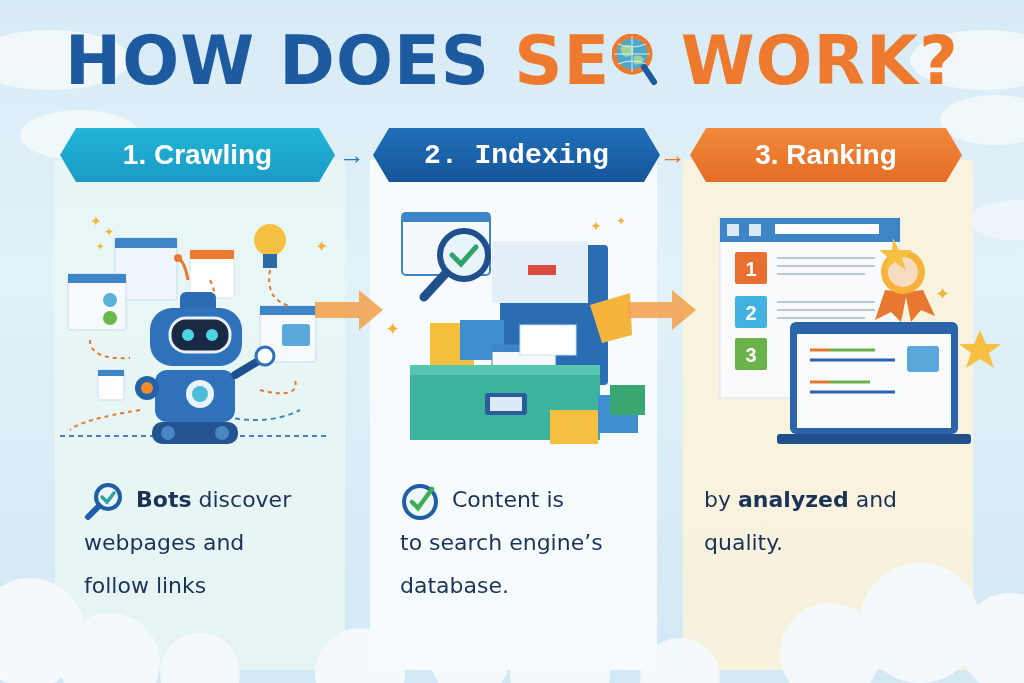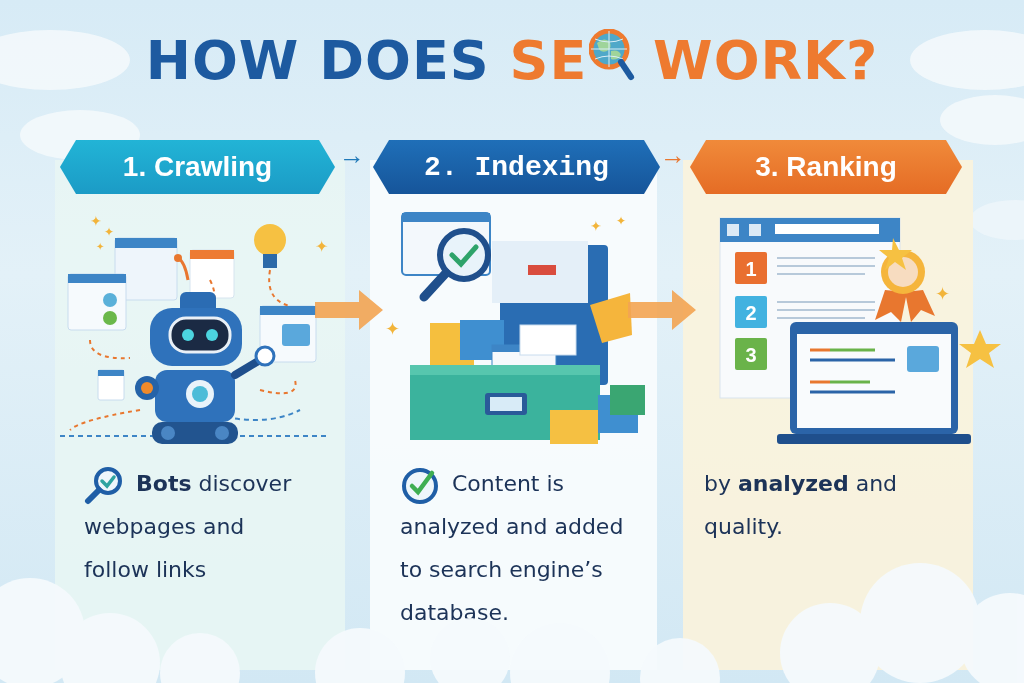--- a/index.html
+++ b/index.html
@@ -5,49 +5,49 @@
   * { box-sizing: border-box; margin: 0; padding: 0; }
   html, body { width: 1024px; height: 683px; overflow: hidden; }
   body {
     position: relative;
     font-family: "Liberation Sans", sans-serif;
     background: linear-gradient(180deg, #d7ebf6 0%, #e3f1f8 40%, #d2e8f4 100%);
   }
   .bg-cloud { position: absolute; background: #f4f9fc; border-radius: 50%; opacity: .85; }
   .title {
     position: absolute; top: 26px; left: 0; width: 1024px; text-align: center;
-    font-family: "DejaVu Sans", sans-serif; font-weight: 900; font-size: 54px;
+    font-family: "DejaVu Sans", sans-serif; font-weight: 900; font-size: 67px;
     letter-spacing: 1px; line-height: 70px;
   }
   .title .blue { color: #1d5aa0; }
   .title .orange { color: #ee7a2f; }
   .title .globe {
     display: inline-block; position: relative; width: 42px; height: 42px; vertical-align: -2px;
     margin: 0 2px;
   }
   .panel { position: absolute; top: 160px; height: 510px; }
   .panel-1 { left: 55px; width: 290px; background: rgba(232,246,244,.88); }
   .panel-2 { left: 370px; width: 287px; background: rgba(248,252,253,.92); }
   .panel-3 { left: 683px; width: 290px; background: rgba(251,243,220,.9); }
   .step {
-    position: absolute; top: 140px; height: 54px; color: #fff;
+    position: absolute; top: 128px; height: 54px; color: #fff;
     font-family: "Liberation Sans", sans-serif; font-weight: 700; font-size: 28px;
     display: flex; align-items: center; justify-content: center;
     clip-path: polygon(16px 0, calc(100% - 16px) 0, 100% 50%, calc(100% - 16px) 100%, 16px 100%, 0 50%);
     border-radius: 6px;
   }
   .step-1 { left: 60px; width: 275px; background: linear-gradient(180deg,#22b4d6,#1b9bc6); }
   .step-2 { left: 373px; width: 287px; background: linear-gradient(180deg,#1f6fb8,#16559a); font-family: Liberation Mono, monospace; }
   .step-3 { left: 690px; width: 272px; background: linear-gradient(180deg,#f08a3a,#e56c25); }
   .arrow-small { position: absolute; top: 145px; font-size: 26px; line-height: 20px; font-weight: 700; }
   .arrow-1 { left: 339px; color: #1f79b8; }
   .arrow-2 { left: 660px; color: #e8772f; }
   .illus { position: absolute; }
   .desc {
-    position: absolute; top: 462px; font-size: 22px; line-height: 43px; color: #1c3358;
+    position: absolute; top: 478px; font-size: 22px; line-height: 43px; color: #1c3358;
     font-family: "DejaVu Sans", sans-serif;
   }
   .desc b { font-weight: 700; }
   .desc-1 { left: 84px; width: 260px; }
   .desc-2 { left: 400px; width: 250px; }
   .desc-3 { left: 704px; width: 260px; }
   .desc .ico { display: inline-block; width: 40px; height: 40px; vertical-align: middle; margin-right: 12px; }
   .flow-arrow { position: absolute; }
   .bottom-clouds { position: absolute; left: 0; bottom: 0; width: 1024px; height: 120px; }
 </style>
@@ -242,21 +242,20 @@
 
 <div class="desc desc-2">
   <div>
     <span class="ico">
       <svg width="40" height="40" viewBox="0 0 40 40">
           <circle cx="20" cy="21" r="16" fill="#eef6fb" stroke="#1f5ea6" stroke-width="4"></circle>
           <path d="M12 21 L18 27 L32 8" stroke="#3fae52" stroke-width="4.5" fill="none" stroke-linecap="round"></path>
         </svg>
     </span><span>Content is</span>
   </div>
-  <div>analyzed and added</div>
   <div>to search engine’s</div>
   <div>database.</div>
 </div>
 
 <div class="desc desc-3">
   <div><span>by </span><b>analyzed</b><span> and</span></div>
   <div>quality.</div>
 </div>
 
 <div class="bottom-clouds">

